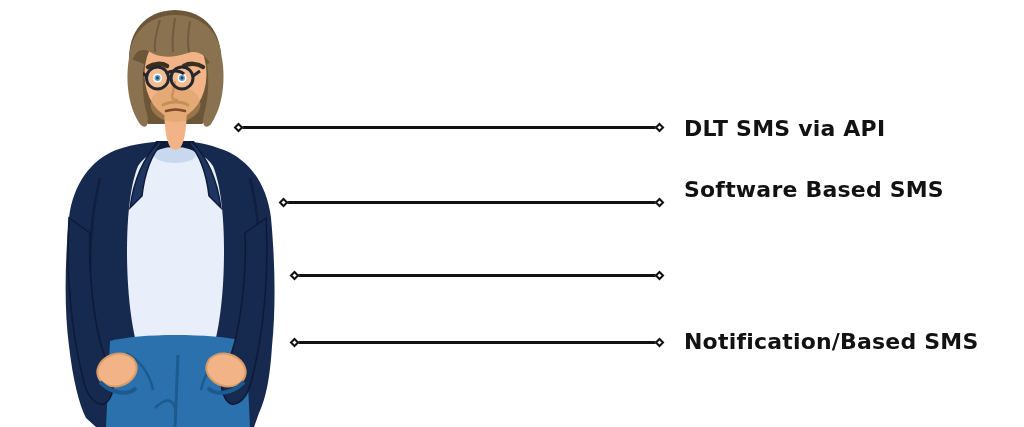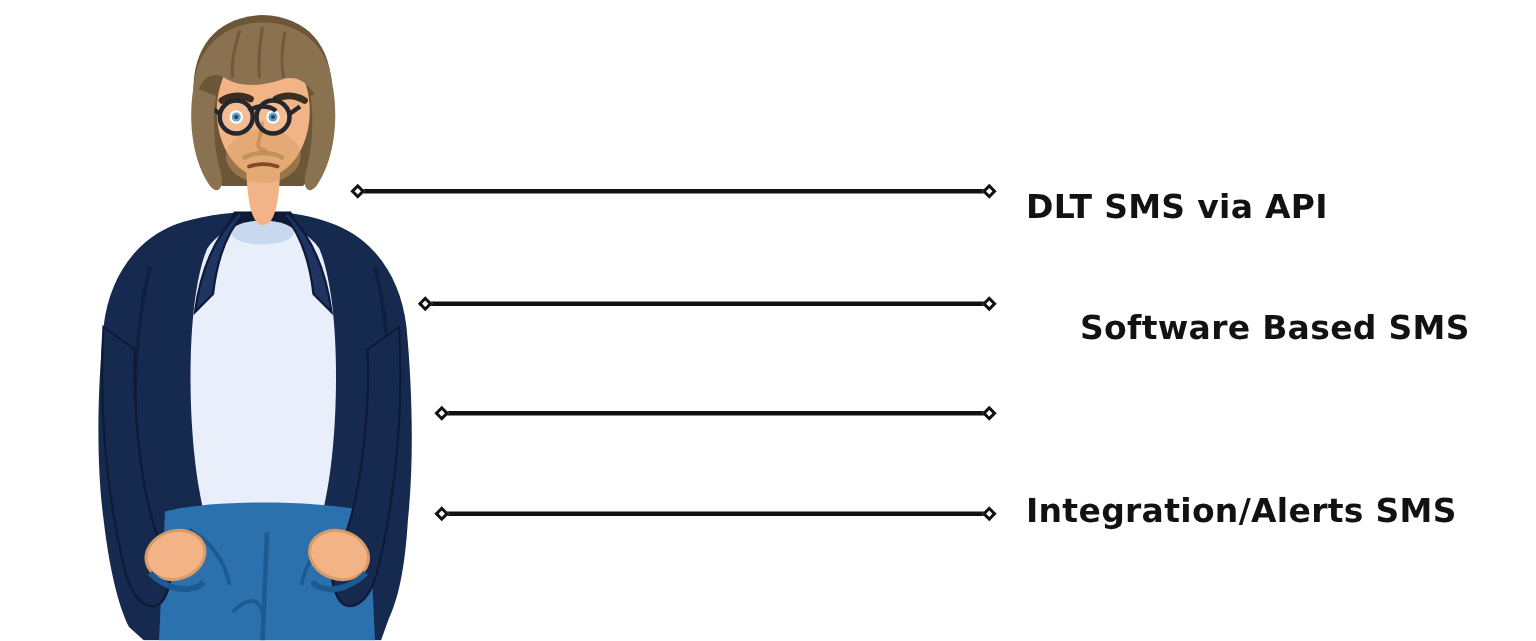--- a/index.html
+++ b/index.html
@@ -148,35 +148,35 @@
       <path class="st-jeansdk" stroke-width="4" d="M40,374 C52,386 68,388 76,380"></path>
       <path class="st-jeansdk" stroke-width="4" d="M184,374 C172,386 156,388 148,380"></path>
     </g>
   </svg>
 
   <div class="connector" style="left:235px;top:121px;width:428px;">
     <i class="diamond"></i>
     <span class="line"></span>
     <i class="diamond"></i>
   </div>
-  <div class="svc-label" style="top:125px;">DLT SMS via API</div>
+  <div class="svc-label" style="top:115px;">DLT SMS via API</div>
 
   <div class="connector" style="left:280px;top:196px;width:383px;">
     <i class="diamond"></i>
     <span class="line"></span>
     <i class="diamond"></i>
   </div>
-  <div class="svc-label" style="top:206px;margin-left:36px;">Software Based SMS</div>
+  <div class="svc-label" style="top:176px;">Software Based SMS</div>
 
   <div class="connector" style="left:291px;top:269px;width:372px;">
     <i class="diamond"></i>
     <span class="line"></span>
     <i class="diamond"></i>
   </div>
 
   <div class="connector" style="left:291px;top:336px;width:372px;">
     <i class="diamond"></i>
     <span class="line"></span>
     <i class="diamond"></i>
   </div>
-  <div class="svc-label" style="top:328px;">Integration/Alerts SMS</div>
+  <div class="svc-label" style="top:328px;">Notification/Based SMS</div>
 
 </div>
 
 </body></html>

